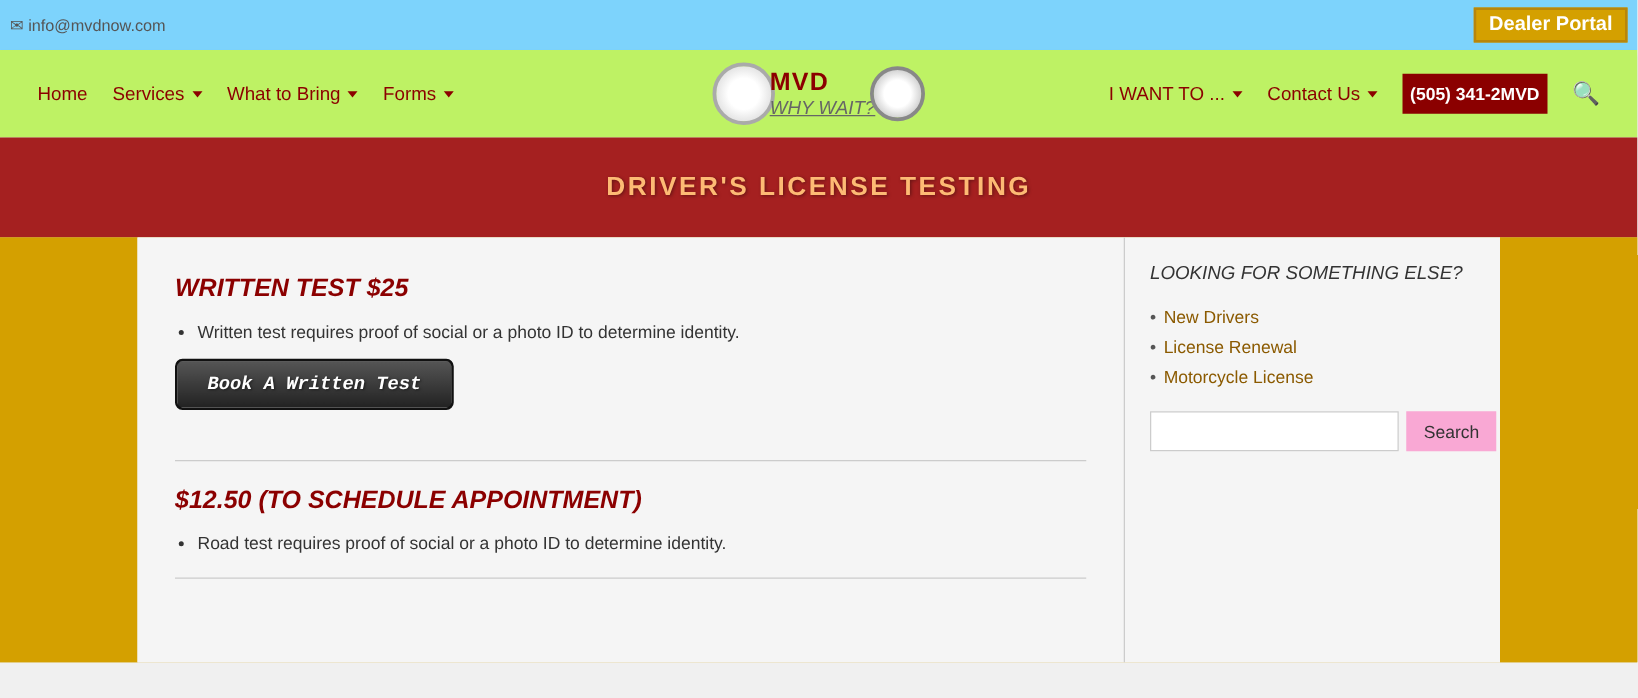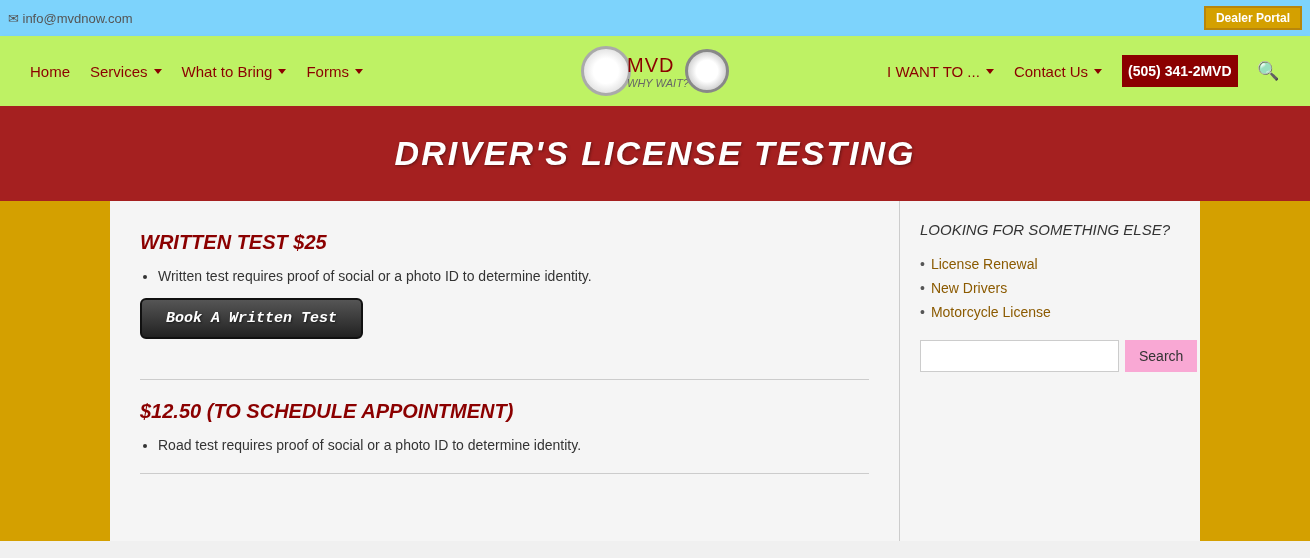--- a/index.html
+++ b/index.html
@@ -13,21 +13,21 @@
       justify-content: space-between;
       align-items: center;
       font-size: 13px;
       color: #555;
     }
     .dealer-portal {
       background: #d4a000;
       border: 2px solid #b8860b;
       color: #fff;
       padding: 3px 10px;
-      font-size: 12px;
+      font-size: 16px;
       font-weight: bold;
       cursor: pointer;
     }
 
     
     .nav {
       background: #bef264;
       display: flex;
       align-items: center;
       padding: 10px 30px;
@@ -80,28 +80,29 @@
       font-size: 38px;
       font-weight: 900;
       background: linear-gradient(to bottom, #FFD700, #FFA500, #8B6914);
       -webkit-background-clip: text;
       -webkit-text-fill-color: transparent;
       line-height: 1;
       letter-spacing: 2px;
     }
     .logo-mvd {
       font-size: 20px;
-      font-weight: 400;
+      font-weight: 700;
       color: #8B0000;
       letter-spacing: 1px;
     }
     .logo-tagline {
-      font-size: 11px;
+      font-size: 15px;
       color: #666;
       font-style: italic;
+      text-decoration: underline;
     }
     .logo-badge {
       display: inline-block;
       width: 50px; height: 50px;
       border-radius: 50%;
       background: radial-gradient(circle, #fff 40%, #ccc 100%);
       border: 3px solid #aaa;
       margin-right: -10px;
     }
     .logo-badge2 {
@@ -132,23 +133,22 @@
       cursor: pointer;
     }
 
     
     .hero {
       background: #A52020;
       padding: 28px 0;
       text-align: center;
     }
     .hero h1 {
-      color: #ffffff;
-      font-size: 34px;
-      font-style: italic;
+      color: #fdba74;
+      font-size: 21px;
       font-weight: 900;
       letter-spacing: 2px;
       text-shadow: 1px 1px 3px rgba(0,0,0,0.4);
     }
 
     
     .main-wrapper {
       display: flex;
       background: #d4a000;
       min-height: 340px;
@@ -342,24 +342,24 @@
 
       <hr class="divider">
 
       
     </div>
 
     <div class="right-sidebar">
       <div class="sidebar-heading">LOOKING FOR SOMETHING ELSE?</div>
       <ul class="sidebar-list">
         <li>
-          <a href="#">License Renewal</a>
+          <a href="#">New Drivers</a>
         </li>
         <li>
-          <a href="#">New Drivers</a>
+          <a href="#">License Renewal</a>
         </li>
         <li>
           <a href="#">Motorcycle License</a>
         </li>
       </ul>
 
       <div class="search-box">
         <input type="text" class="search-input" style="">
         <button class="search-btn">Search</button>
       </div>

